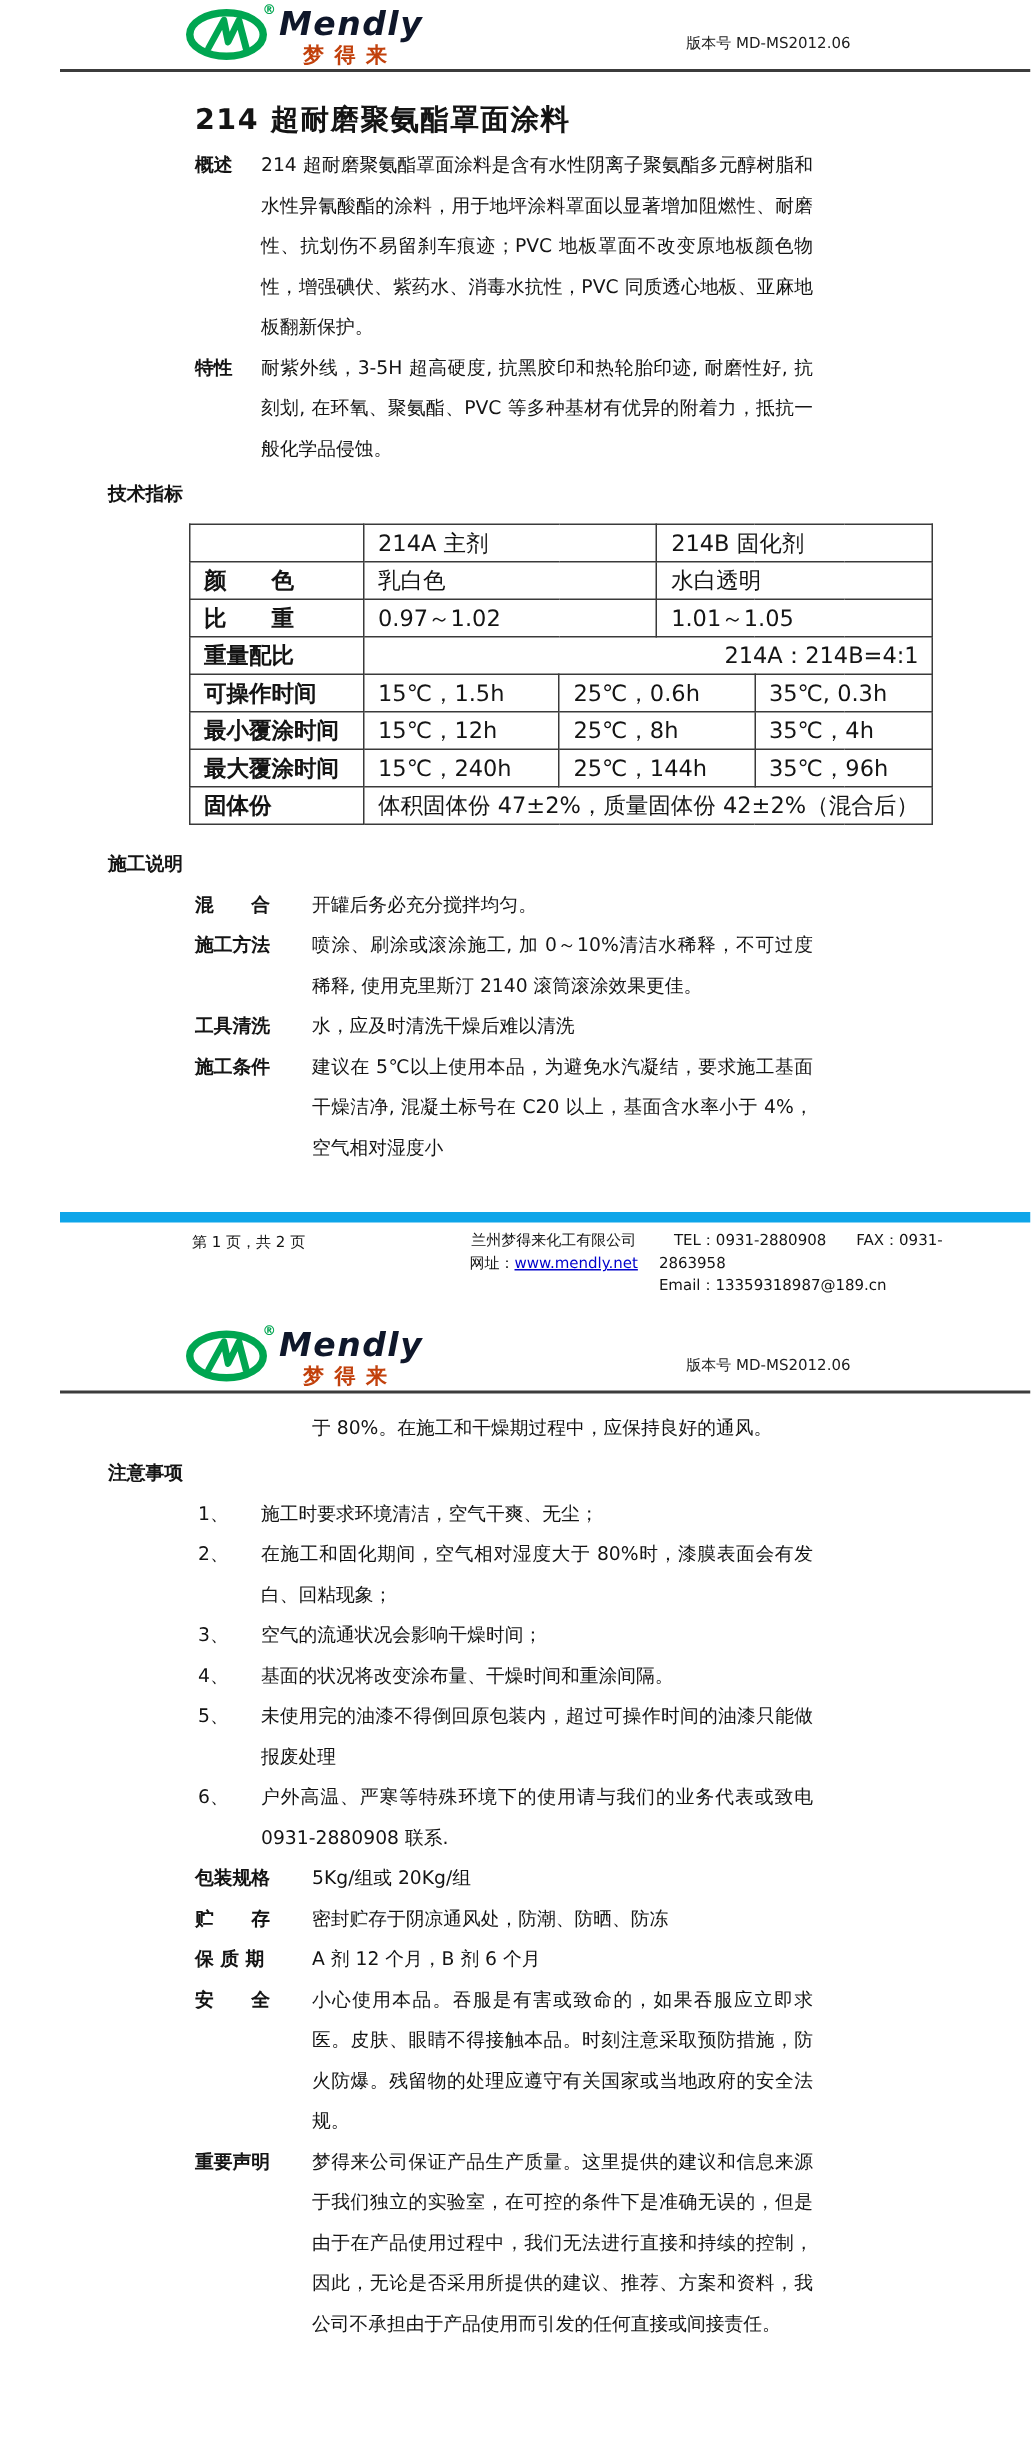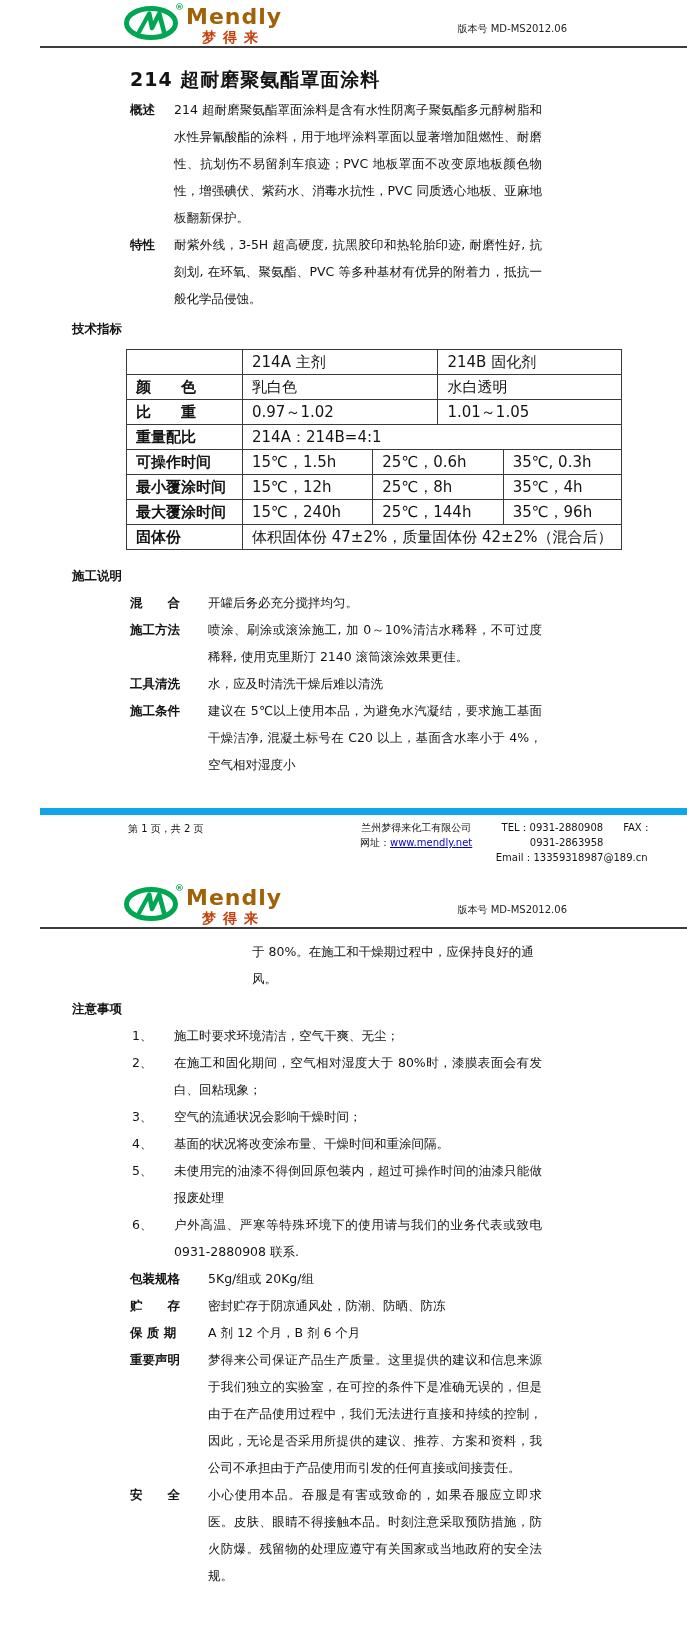--- a/index.html
+++ b/index.html
@@ -11,52 +11,52 @@
   }
   .page { position: relative; }
 
   
   .hdr { display: flex; align-items: flex-start; justify-content: space-between;
          padding: 4px 120px 2px 124px; min-height: 44px; }
   .logo-wrap { display: flex; align-items: flex-start; gap: 4px; }
   .logo-mark { position: relative; width: 58px; height: 38px; }
   .logo-reg { position: absolute; top: -2px; right: -2px; font-size: 9px; color: #00A651; font-weight: bold; }
   .wordmark  { line-height: 1; padding-top: 2px; }
-  .brand-en  { color: #a16207; font-weight: bold; font-size: 22px; letter-spacing: 1px; }
+  .brand-en  { color: #0f172a; font-weight: bold; font-size: 22px; letter-spacing: 1px; font-style: italic; }
   .brand-cn  { color: #c2410c; font-weight: bold; font-size: 14px; letter-spacing: 7px; margin: 2px 0 0 16px; }
   .version   { font-size: 10px; color: #222; padding-top: 18px; white-space: nowrap; }
   .hdr-rule  { border: none; border-top: 2px solid #3c3c3c; margin-left: 40px; }
 
   
   .title { font-size: 19px; font-weight: bold; margin: 19px 140px 3px 130px; letter-spacing: 1px; }
   .row   { display: flex; padding: 0 145px 0 130px; line-height: 27px; }
   .row .lbl  { font-weight: bold; flex-shrink: 0; width: 44px; }
   .row.wide .lbl { width: 78px; }
   .row .txt  { flex: 1; text-align: justify; }
   .heading   { font-weight: bold; line-height: 27px; padding-left: 72px; margin-top: 3px; }
-  .indent-line { padding: 0 145px 0 208px; line-height: 27px; margin-left: 44px; }
+  .indent-line { padding: 0 145px 0 208px; line-height: 27px; }
 
   
   table.tech { border-collapse: collapse; margin: 7px 0 12px 126px; table-layout: fixed; }
   table.tech td { border: 1px solid #3a3a3a; height: 25px; font-size: 15px;
                   padding: 1px 9px; vertical-align: middle; white-space: nowrap; }
   table.tech td.lblcell { font-weight: bold; }
-  table.tech td.center  { text-align: left; }
+  table.tech td.center  { text-align: right; }
 
   
   .note { display: flex; padding: 0 145px 0 132px; line-height: 27px; }
   .note .num { width: 42px; flex-shrink: 0; }
   .note .txt { flex: 1; text-align: justify; }
 
   
   .ftr { border-top: 7px solid #0ea5e9; margin-left: 40px; margin-top: 30px;
          padding: 5px 30px 4px 88px; display: flex; font-size: 10px; line-height: 15px; }
   .ftr-page  { width: 185px; flex-shrink: 0; padding-top: 1px; }
-  .ftr-mid   { text-align: center; margin-left: 47px; }
-  .ftr-right { margin-left: 14px; text-align: center; flex: 1; }
+  .ftr-mid   { text-align: center; }
+  .ftr-right { margin-left: 14px; flex: 1; }
   .ftr-telfax span { margin: 0 10px; }
   a.link, .link { color: #0000cc; text-decoration: underline; cursor: pointer; }
 
   .pg2-gap { height: 12px; }
 </style>
 </head>
 <body>
 
 <div class="page">
 
@@ -239,21 +239,21 @@
   </div>
   <div class="row wide">
     <span class="lbl">贮　　存</span>
     <span class="txt">密封贮存于阴凉通风处，防潮、防晒、防冻</span>
   </div>
   <div class="row wide">
     <span class="lbl">保 质 期</span>
     <span class="txt">A 剂 12 个月，B 剂 6 个月</span>
   </div>
   <div class="row wide">
+    <span class="lbl">安　　全</span>
+    <span class="txt">小心使用本品。吞服是有害或致命的，如果吞服应立即求医。皮肤、眼睛不得接触本品。时刻注意采取预防措施，防火防爆。残留物的处理应遵守有关国家或当地政府的安全法规。</span>
+  </div>
+  <div class="row wide">
     <span class="lbl">重要声明</span>
     <span class="txt">梦得来公司保证产品生产质量。这里提供的建议和信息来源于我们独立的实验室，在可控的条件下是准确无误的，但是由于在产品使用过程中，我们无法进行直接和持续的控制，因此，无论是否采用所提供的建议、推荐、方案和资料，我公司不承担由于产品使用而引发的任何直接或间接责任。</span>
   </div>
-  <div class="row wide">
-    <span class="lbl">安　　全</span>
-    <span class="txt">小心使用本品。吞服是有害或致命的，如果吞服应立即求医。皮肤、眼睛不得接触本品。时刻注意采取预防措施，防火防爆。残留物的处理应遵守有关国家或当地政府的安全法规。</span>
-  </div>
 
 </div>
 
 </body></html>

